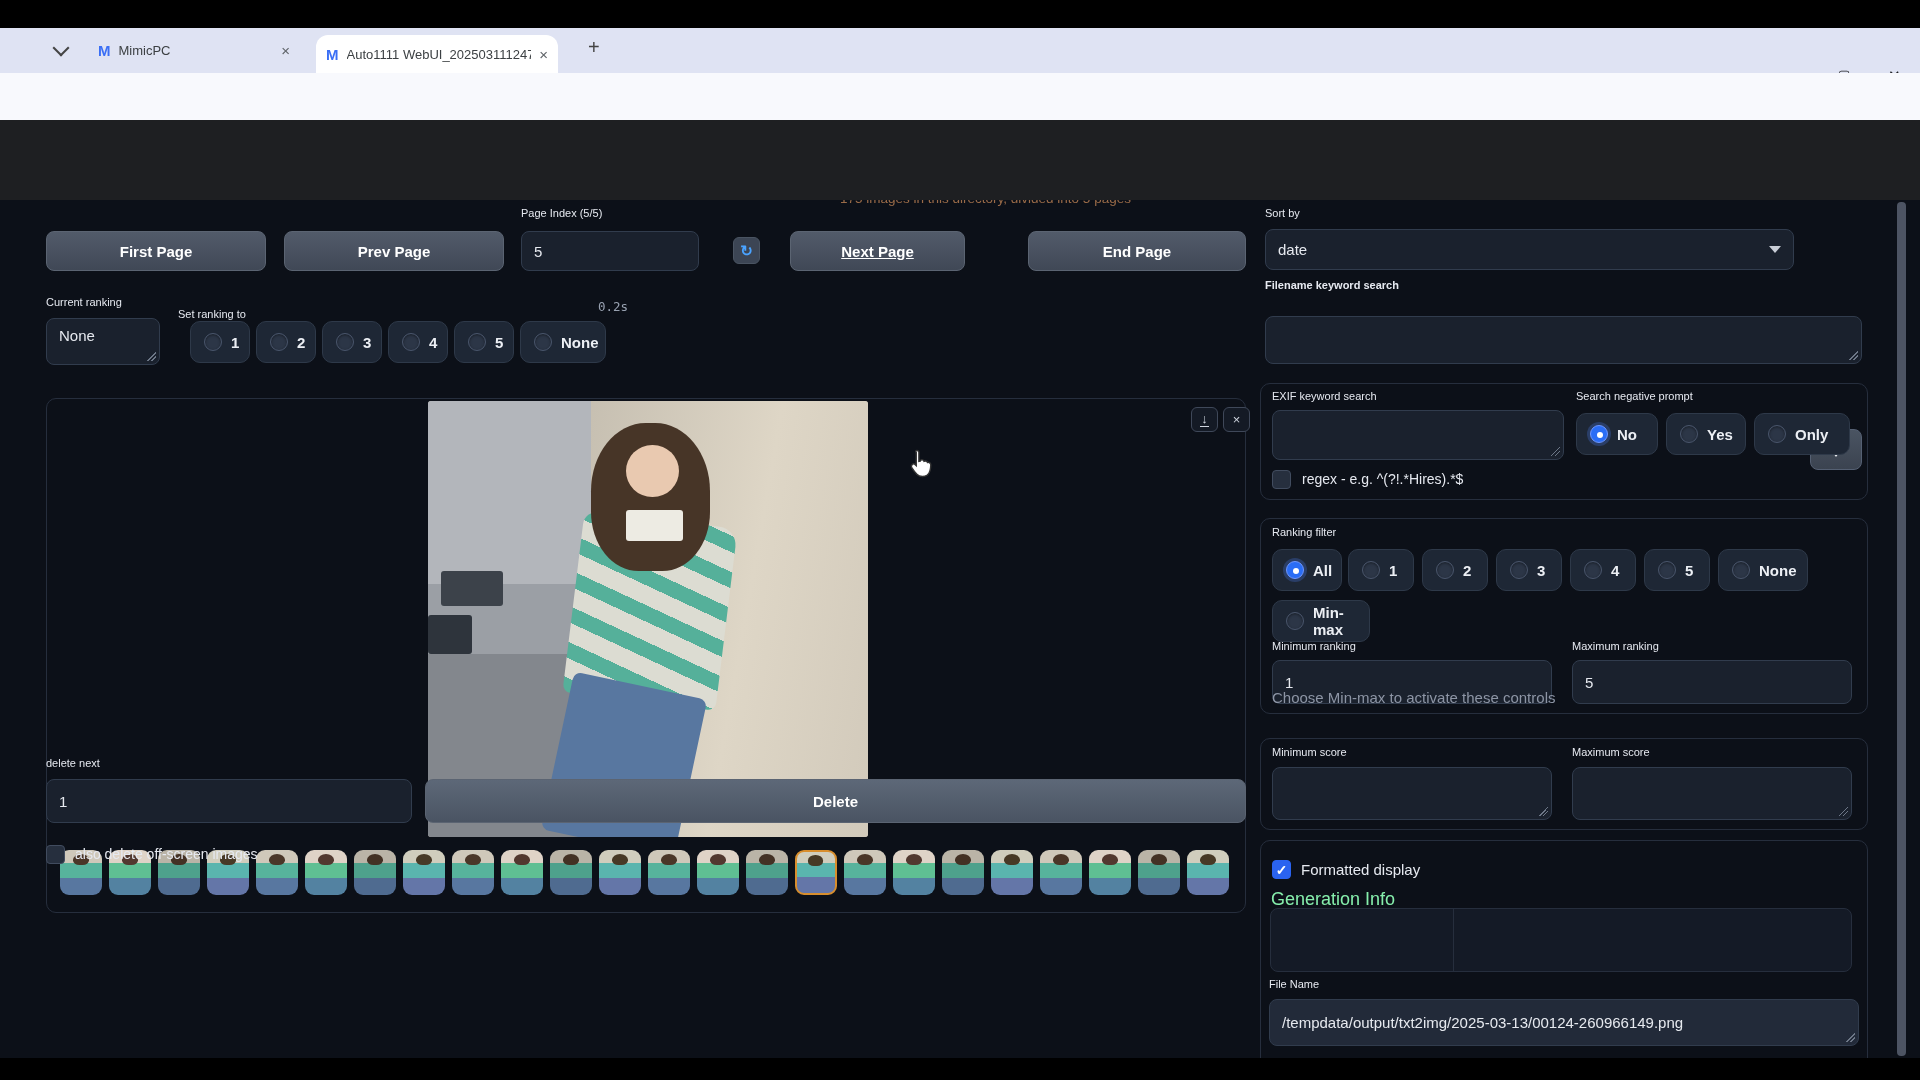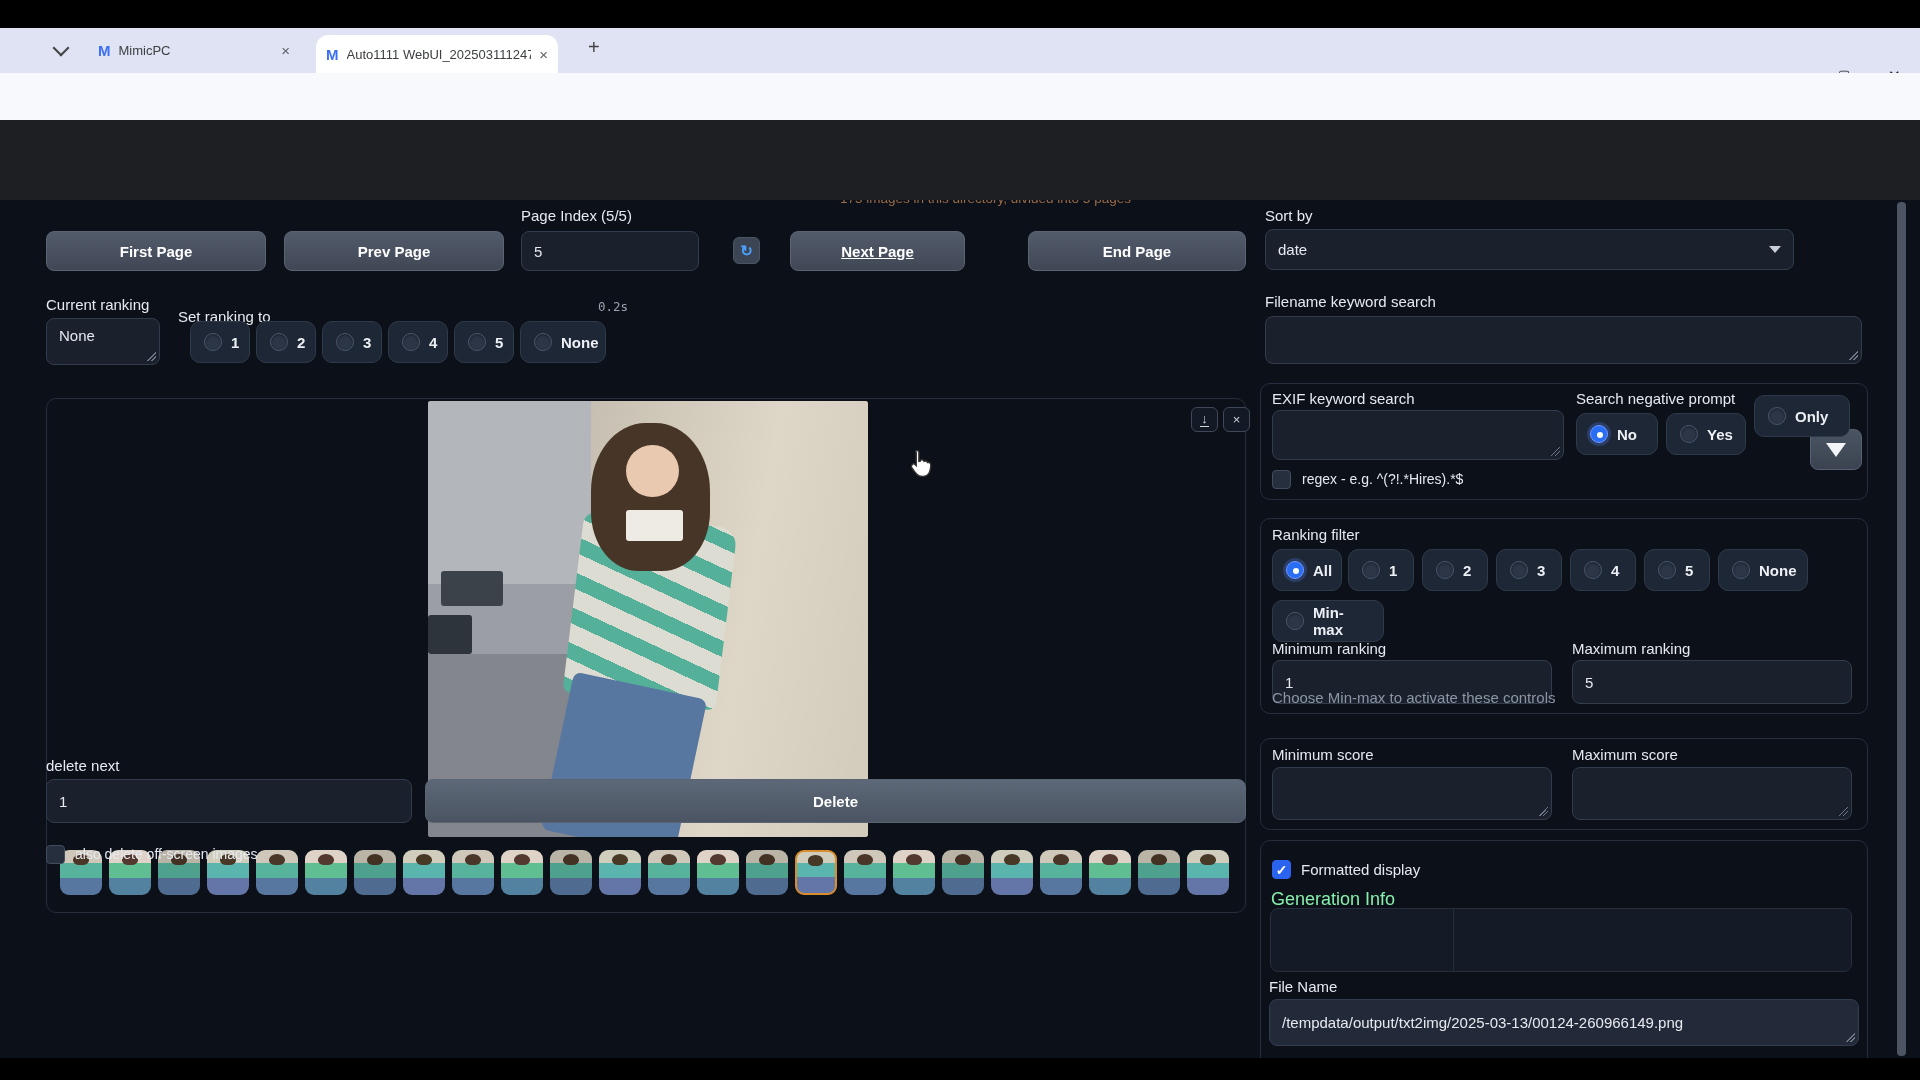--- a/index.html
+++ b/index.html
@@ -37,21 +37,21 @@
   #btn-extend { left:845px; top:148px; width:106px; height:33px; border-radius:17px; background:#4b7cf0; color:#fff; }
   #timerbox { left:972px; top:142px; width:104px; height:42px; background:#000; border-radius:8px; font-size:21px; font-weight:bold; letter-spacing:.5px; }
   #btn-stop { left:1106px; top:147px; width:86px; height:34px; border:1px solid #595b60; border-radius:8px; }
   #btn-relaunch { left:1212px; top:147px; width:118px; height:34px; border:1px solid #595b60; border-radius:8px; }
   #btn-save-template { left:1548px; top:148px; width:198px; height:33px; border:1px solid #6a6c72; border-radius:7px; font-size:13.5px; }
   .hicon { position:absolute; top:158px; }
 
   
   #main { position:absolute; left:0; top:200px; width:1920px; height:858px; background:#0c1018; overflow:hidden; }
   #bottom-black { position:absolute; left:0; top:1058px; width:1920px; height:22px; background:#000; }
-  .label { position:absolute; font-size:15px; color:#e6e9f0; }
+  .label { position:absolute; font-size:11px; color:#e6e9f0; }
   .g-btn { position:absolute; height:40px; background:linear-gradient(180deg,#525b6a,#404856); border:1px solid #5b6472;
      border-radius:8px; color:#fff; font-weight:bold; font-size:15px; display:flex; align-items:center; justify-content:center; }
   .g-input { position:absolute; background:#1a212d; border:1px solid #313c4d; border-radius:8px; color:#e6e9ef;
      font-size:15px; padding:0 12px; font-family:"Liberation Sans",sans-serif; }
   .g-area { position:absolute; background:#1a212d; border:1px solid #313c4d; border-radius:8px; color:#e6e9ef;
      font-size:15px; padding:8px 12px; }
   .grip { position:absolute; right:3px; bottom:3px; width:10px; height:10px;
      background:linear-gradient(135deg, transparent 0 52%, #6d7787 52% 60%, transparent 60% 72%, #6d7787 72% 80%, transparent 80%); }
   .pill { position:absolute; height:42px; background:#1e2735; border:1px solid #2e3949; border-radius:10px;
      display:flex; align-items:center; gap:9px; padding:0 13px; color:#eceff4; font-size:15px; font-weight:bold; }
@@ -325,42 +325,42 @@
 
   <div class="label" style="left:1265px;top:7px;">Sort by</div>
   <div class="g-area" style="left:1265px;top:29px;width:529px;height:41px;display:flex;align-items:center;justify-content:space-between;">
     <span>date</span>
     <span class="caret-down"></span>
   </div>
   <div id="sortdir-btn">
     <span class="tri-big"></span>
   </div>
 
-  <div class="label" style="left:1265px;top:93px;">Filename keyword search</div>
+  <div class="label" style="left:1265px;top:79px;font-weight:bold;">Filename keyword search</div>
   <div class="g-area" style="left:1265px;top:116px;width:597px;height:48px;">
     <span></span>
     <span class="grip"></span>
   </div>
 
   <div class="panel" style="left:1260px;top:183px;width:608px;height:117px;"></div>
   <div class="label" style="left:1272px;top:190px;">EXIF keyword search</div>
   <div class="g-area" style="left:1272px;top:210px;width:292px;height:50px;">
     <span></span>
     <span class="grip"></span>
   </div>
   <div class="label" style="left:1576px;top:190px;">Search negative prompt</div>
   <div class="pill sel" style="left:1576px;top:213px;width:82px;">
       <span class="radio"></span>
       <span>No</span>
     </div>
   <div class="pill" style="left:1666px;top:213px;width:80px;">
       <span class="radio"></span>
       <span>Yes</span>
     </div>
-  <div class="pill" style="left:1754px;top:195px;width:96px;">
+  <div class="pill" style="left:1754px;top:213px;width:96px;">
       <span class="radio"></span>
       <span>Only</span>
     </div>
   <div class="cbox" style="left:1272px;top:270px;"></div>
   <div class="label" style="left:1302px;top:271px;font-size:14px;">regex - e.g. ^(?!.*Hires).*$</div>
 
   <div class="panel" style="left:1260px;top:318px;width:608px;height:196px;"></div>
   <div class="label" style="left:1272px;top:326px;">Ranking filter</div>
   <div class="pill sel" style="left:1272px;top:349px;width:70px;">
       <span class="radio"></span>
@@ -383,21 +383,21 @@
       <span>4</span>
     </div>
   <div class="pill" style="left:1644px;top:349px;width:66px;">
       <span class="radio"></span>
       <span>5</span>
     </div>
   <div class="pill" style="left:1718px;top:349px;width:90px;">
       <span class="radio"></span>
       <span>None</span>
     </div>
-  <div class="pill" style="left:1272px;top:400px;width:112px;align-items:center;">
+  <div class="pill" style="left:1272px;top:400px;width:98px;align-items:center;">
       <span class="radio"></span>
       <span>Min-max</span>
     </div>
   <div class="label" style="left:1272px;top:440px;">Minimum ranking</div>
   <div class="label" style="left:1572px;top:440px;">Maximum ranking</div>
   <input class="g-input" style="left: 1272px; top: 460px; width: 280px; height: 44px;" value="1">
   <input class="g-input" style="left: 1572px; top: 460px; width: 280px; height: 44px;" value="5">
   <div class="hint" style="left:1272px;top:489px;">Choose Min-max to activate these controls</div>
 
   <div class="panel" style="left:1260px;top:538px;width:608px;height:92px;"></div>

